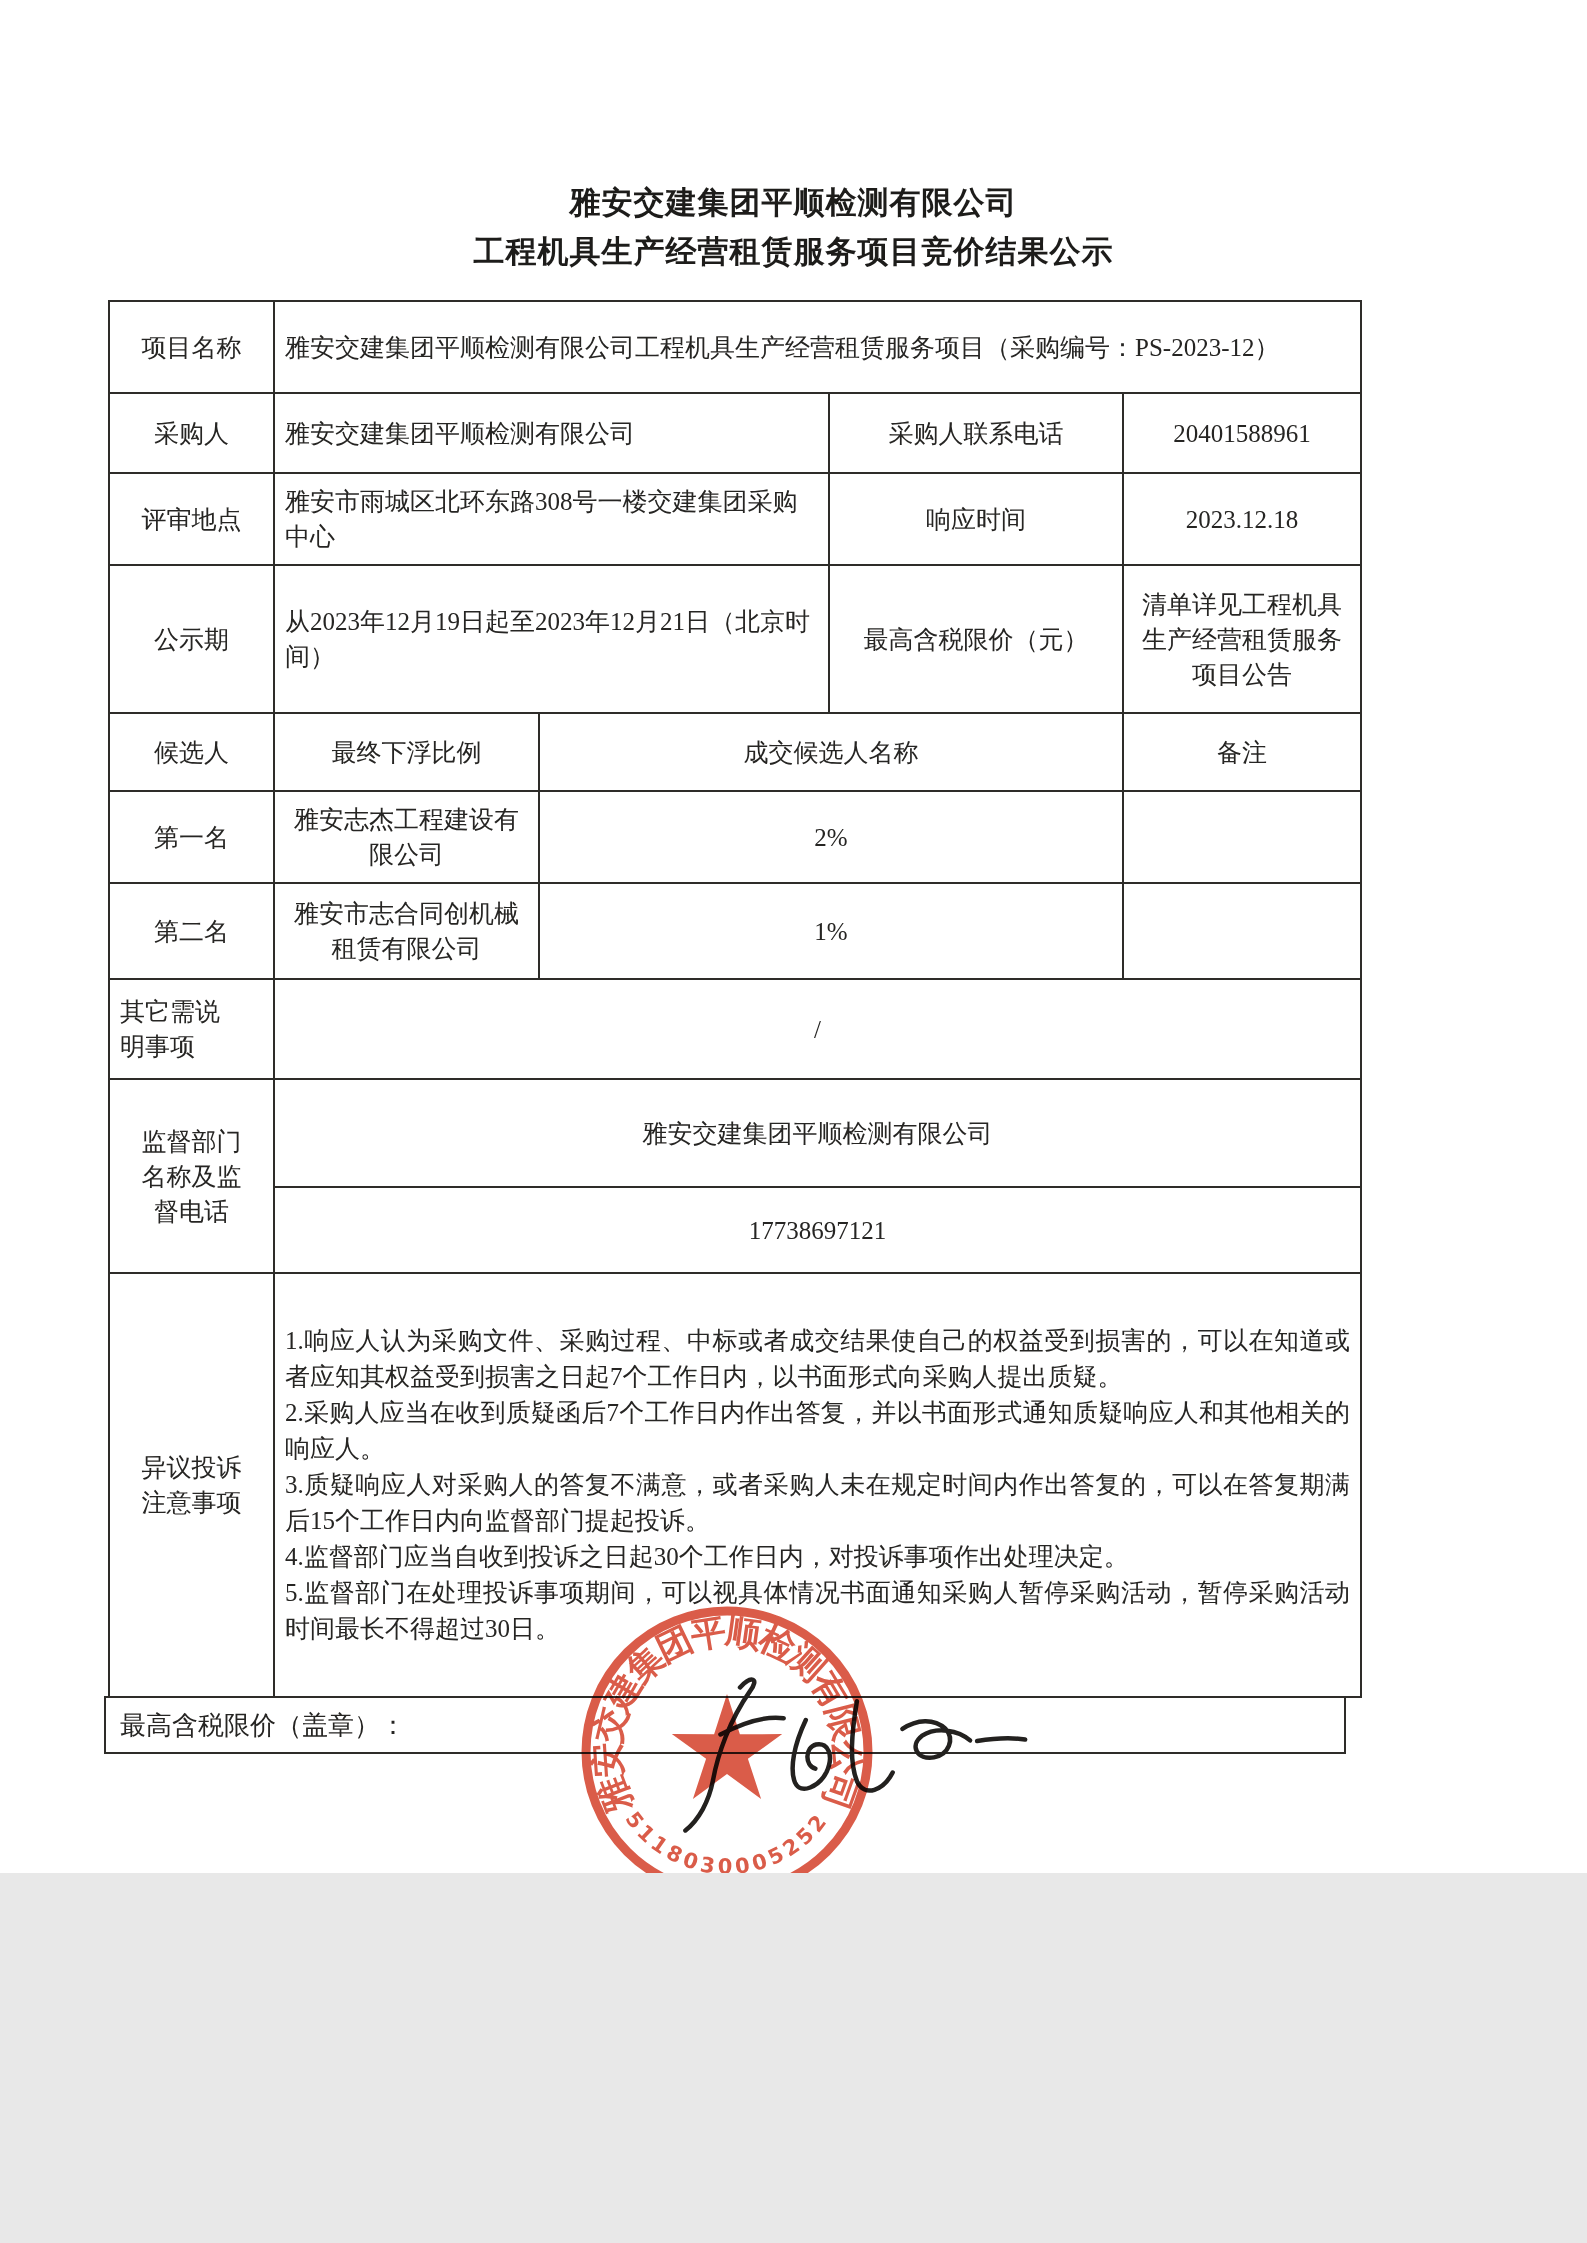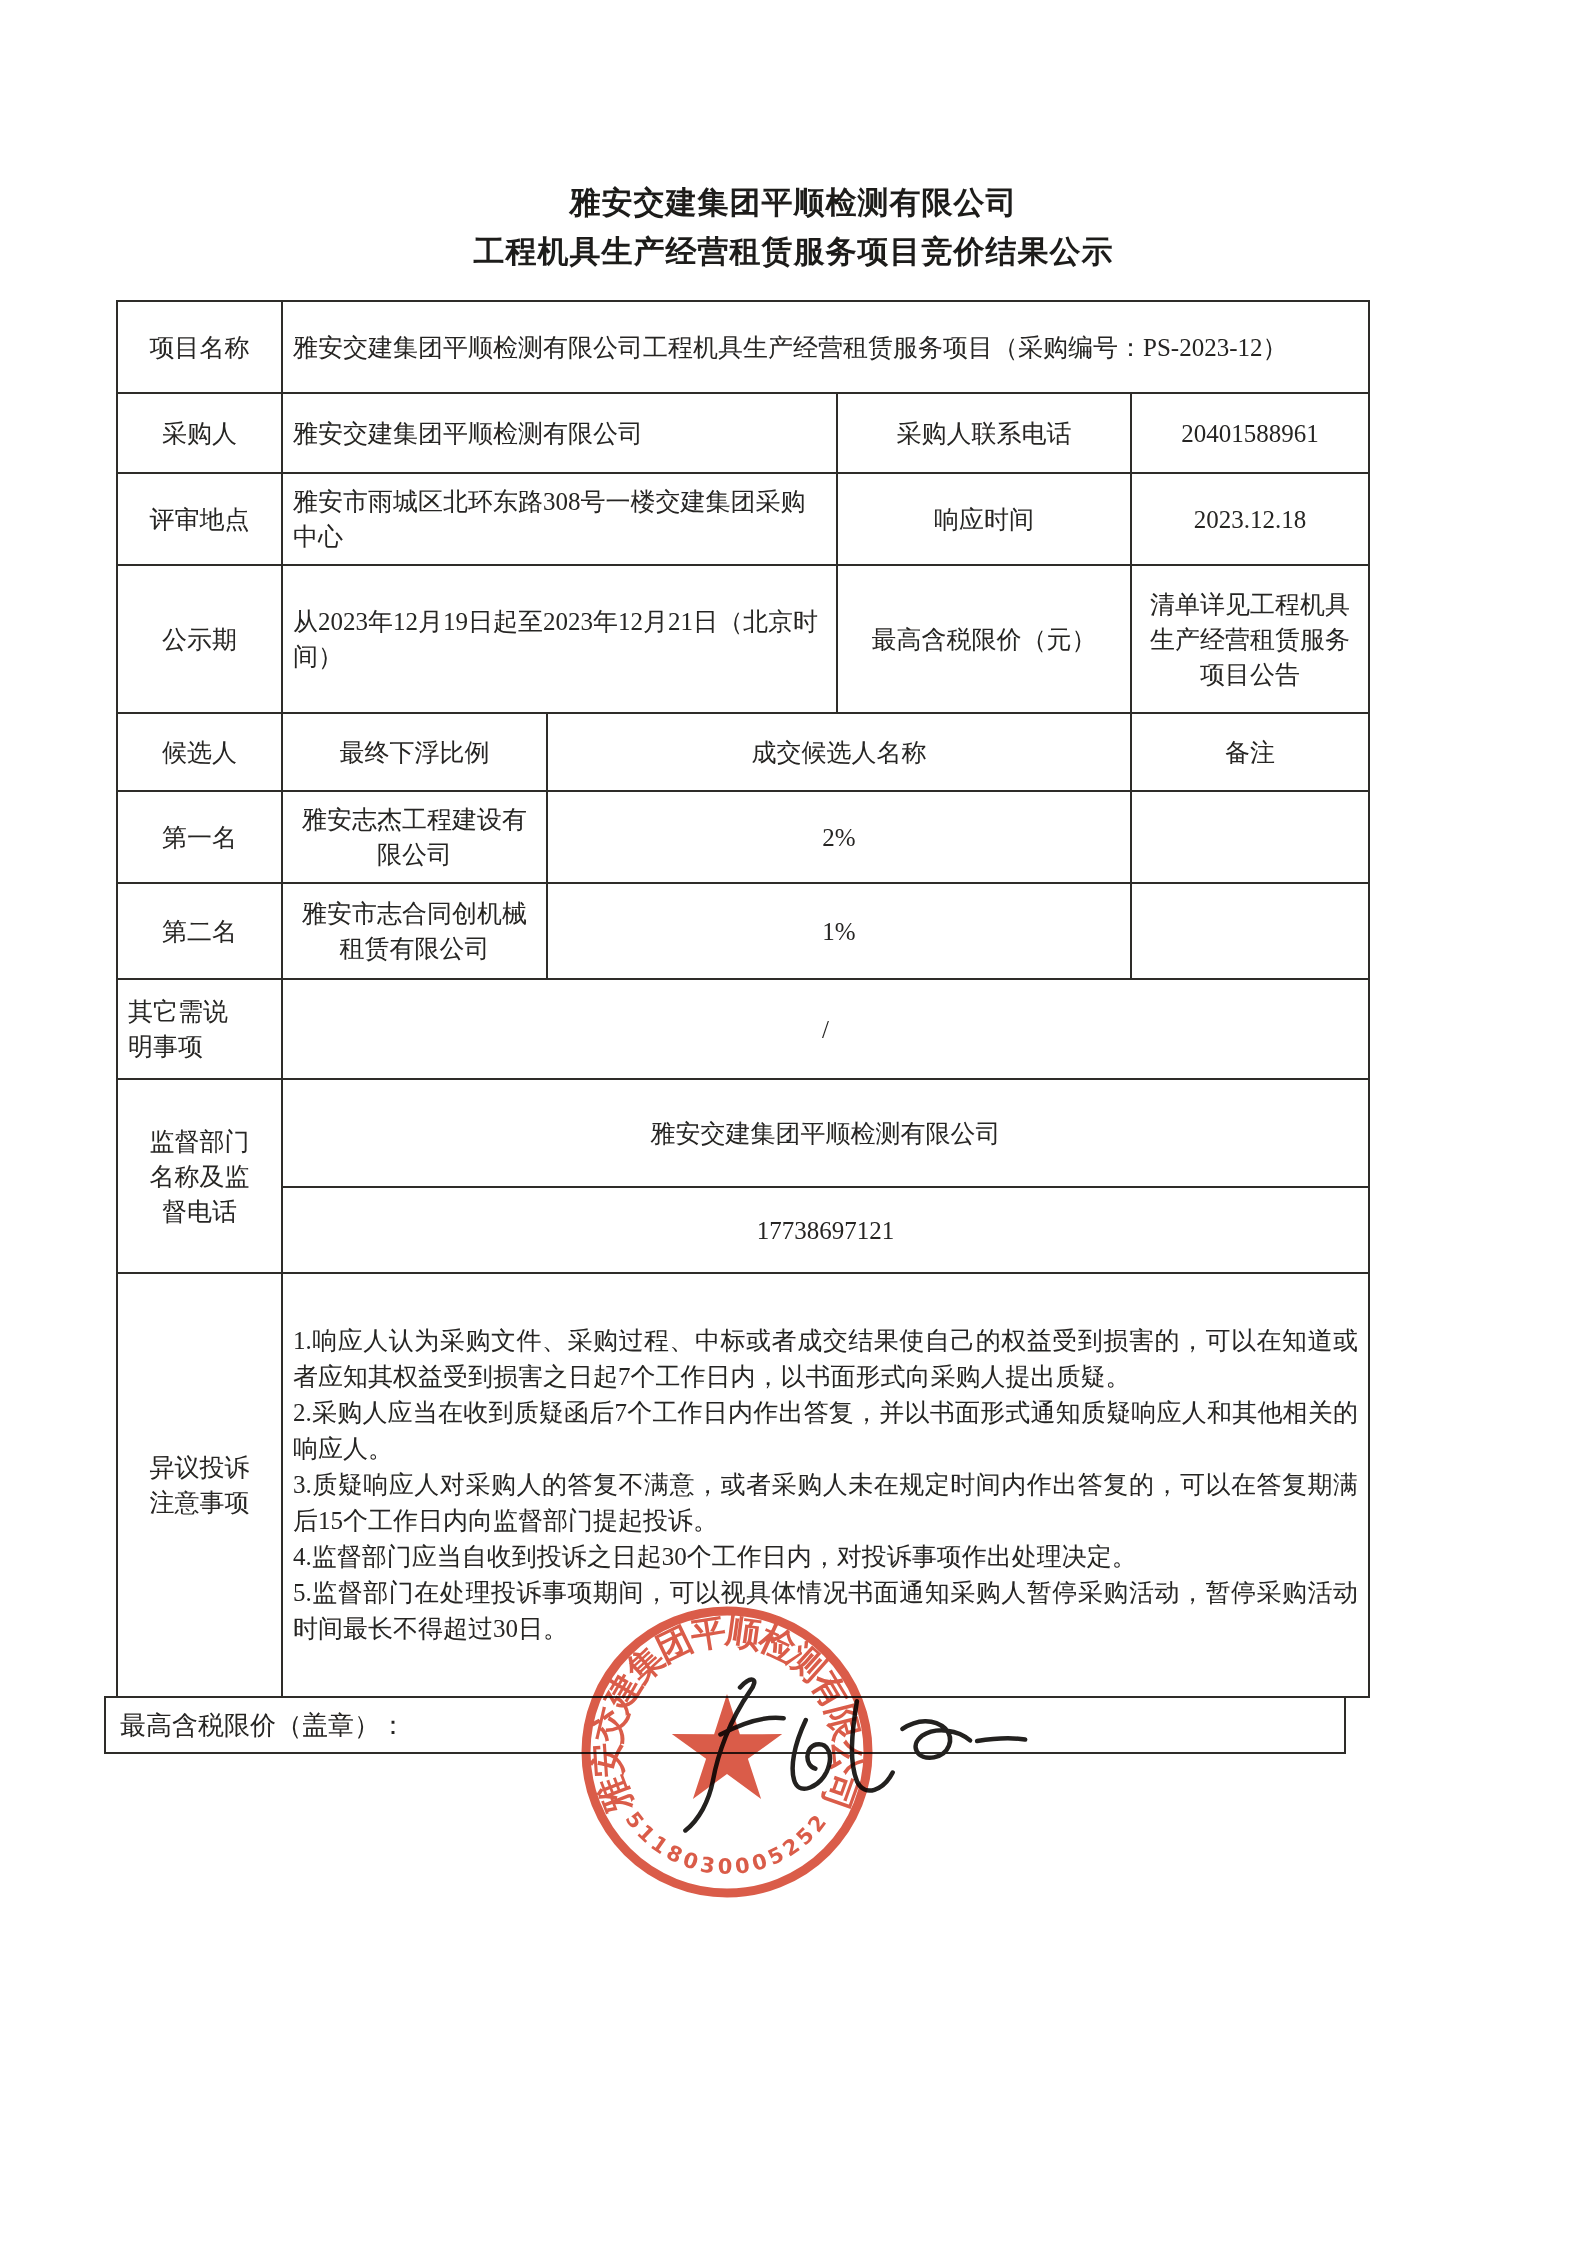--- a/index.html
+++ b/index.html
@@ -1,32 +1,32 @@
 <!DOCTYPE html>
 <html><head>
 <meta charset="utf-8">
 <style>
   html,body{margin:0;padding:0;background:#e8e8e8;}
   .page{
     position:relative;
-    width:1587px;height:2243px;
+    width:1587px;height:1873px;
     background:#ffffff;
     font-family:"Liberation Serif","DejaVu Serif",serif;
     color:#262523;
     overflow:hidden;
   }
   .doc-title{
     position:absolute;left:0;right:0;top:178px;
     text-align:center;
     font-family:"DejaVu Sans","Liberation Sans",sans-serif;
     font-weight:700;font-size:31px;line-height:1.58;
     color:#1d1c1a;letter-spacing:1px;
   }
   table.main{
-    position:absolute;left:116px;top:300px;
+    position:absolute;left:108px;top:300px;
     width:1252px;
     border-collapse:collapse;table-layout:fixed;
   }
   table.main td{
     border:2px solid #2e2c29;
     font-size:25px;line-height:1.4;
     vertical-align:middle;
     padding:4px 10px;
     word-break:break-all;
     overflow:hidden;

